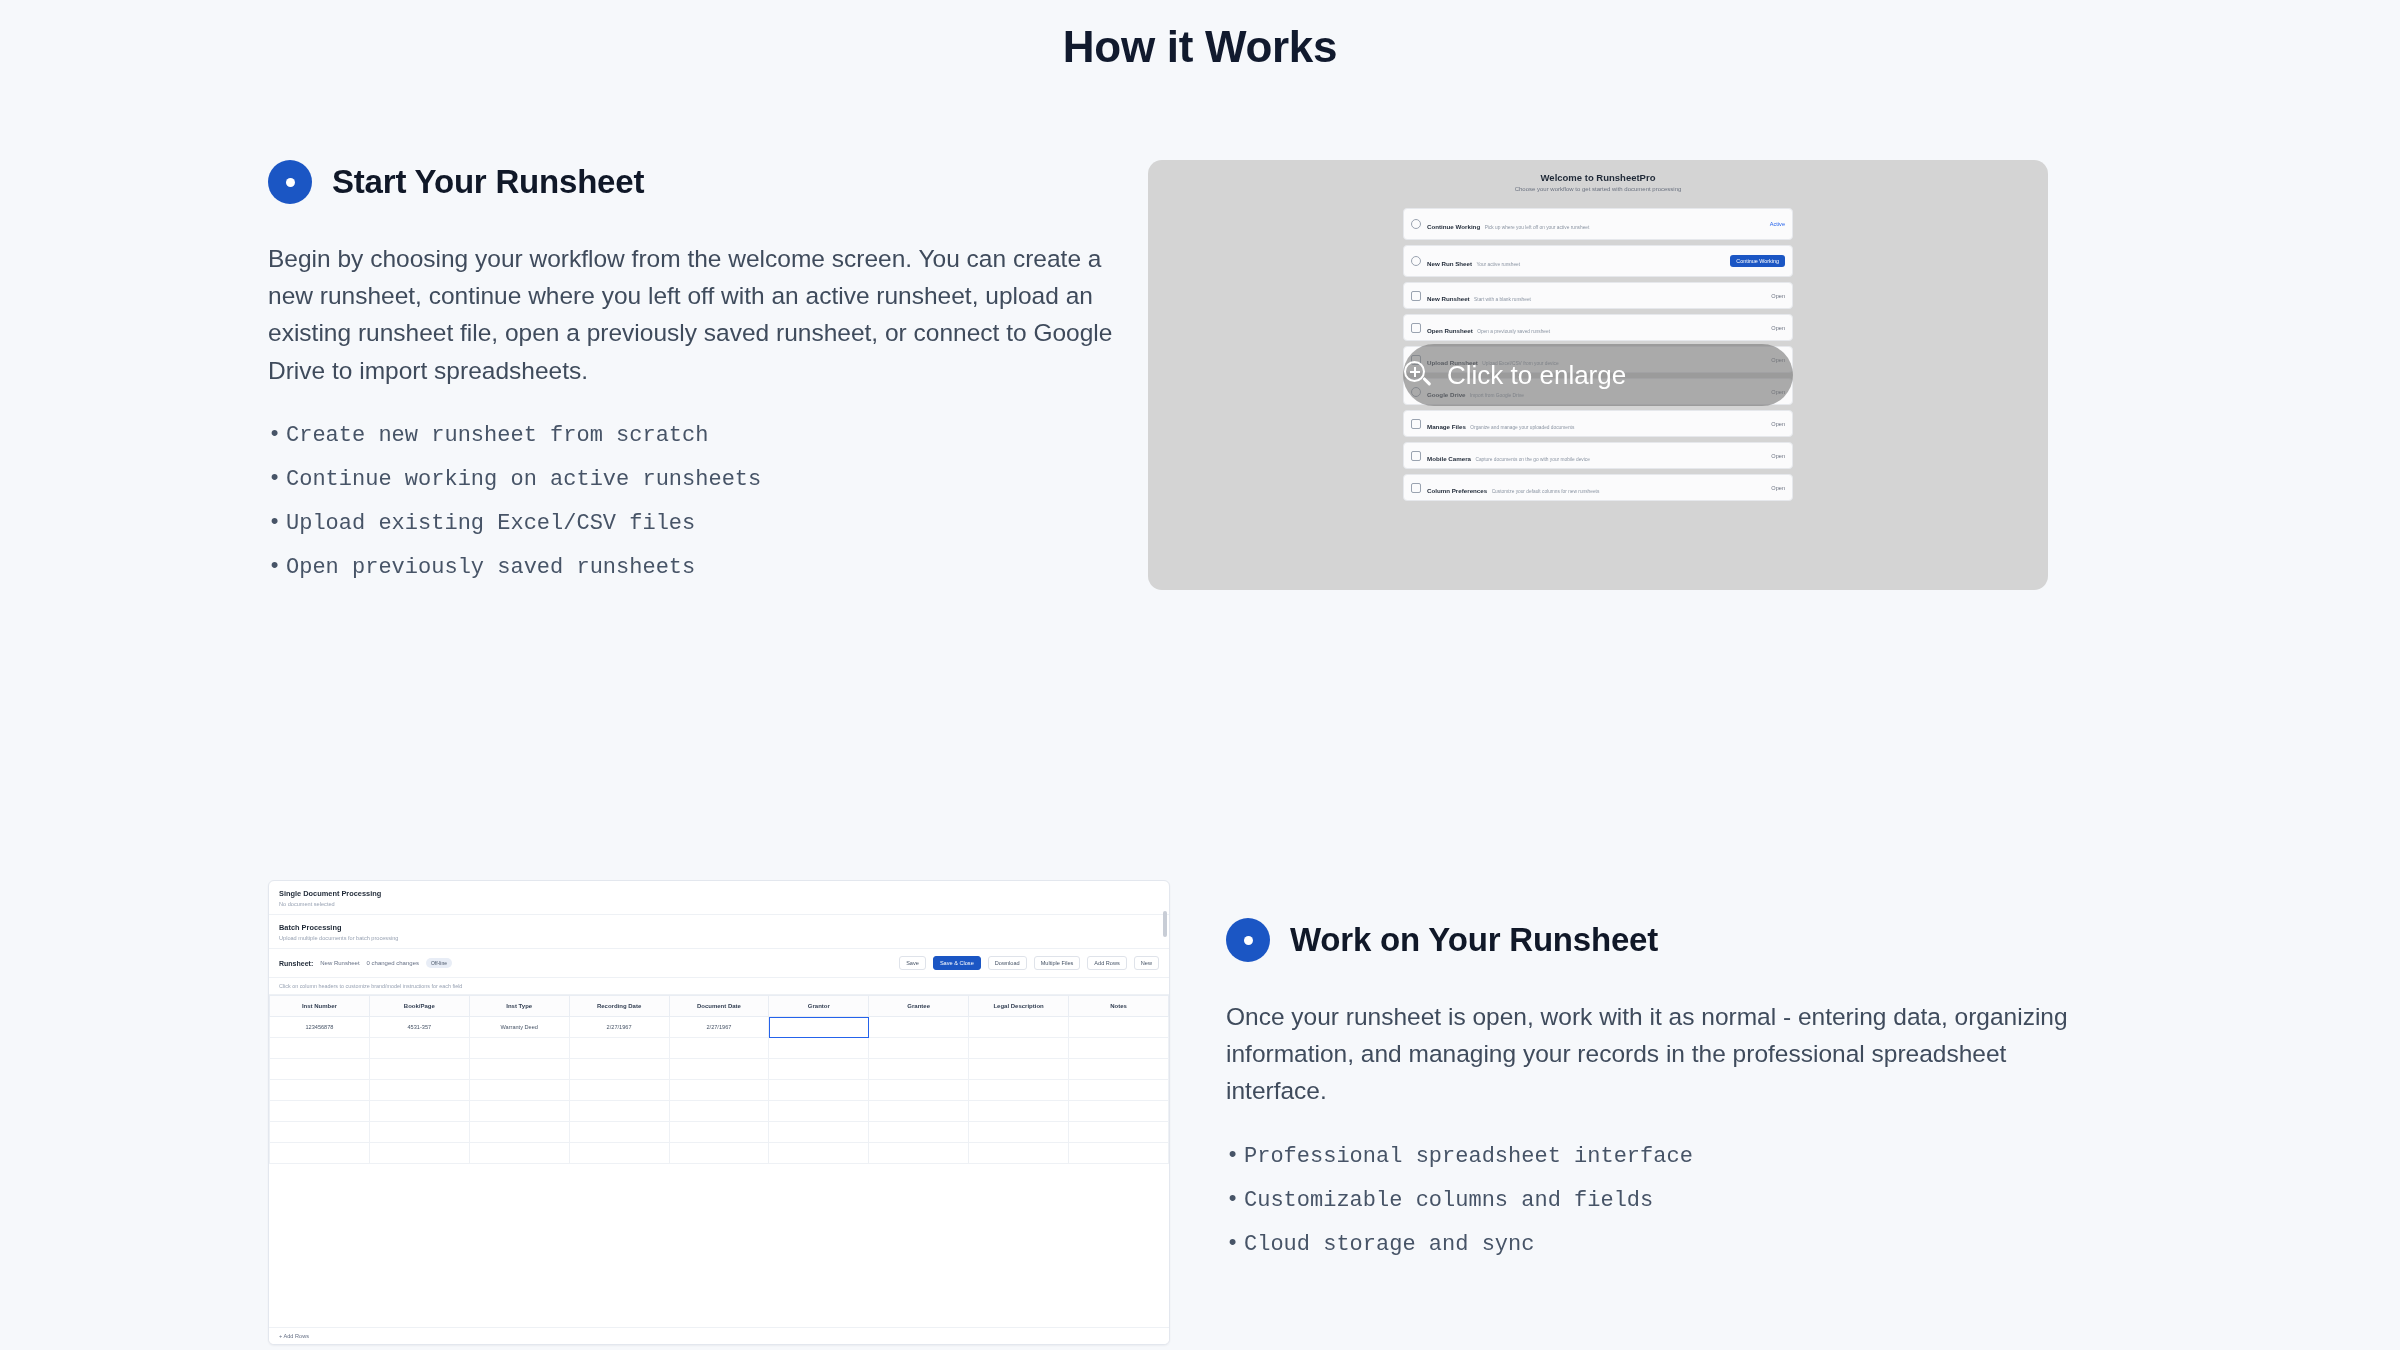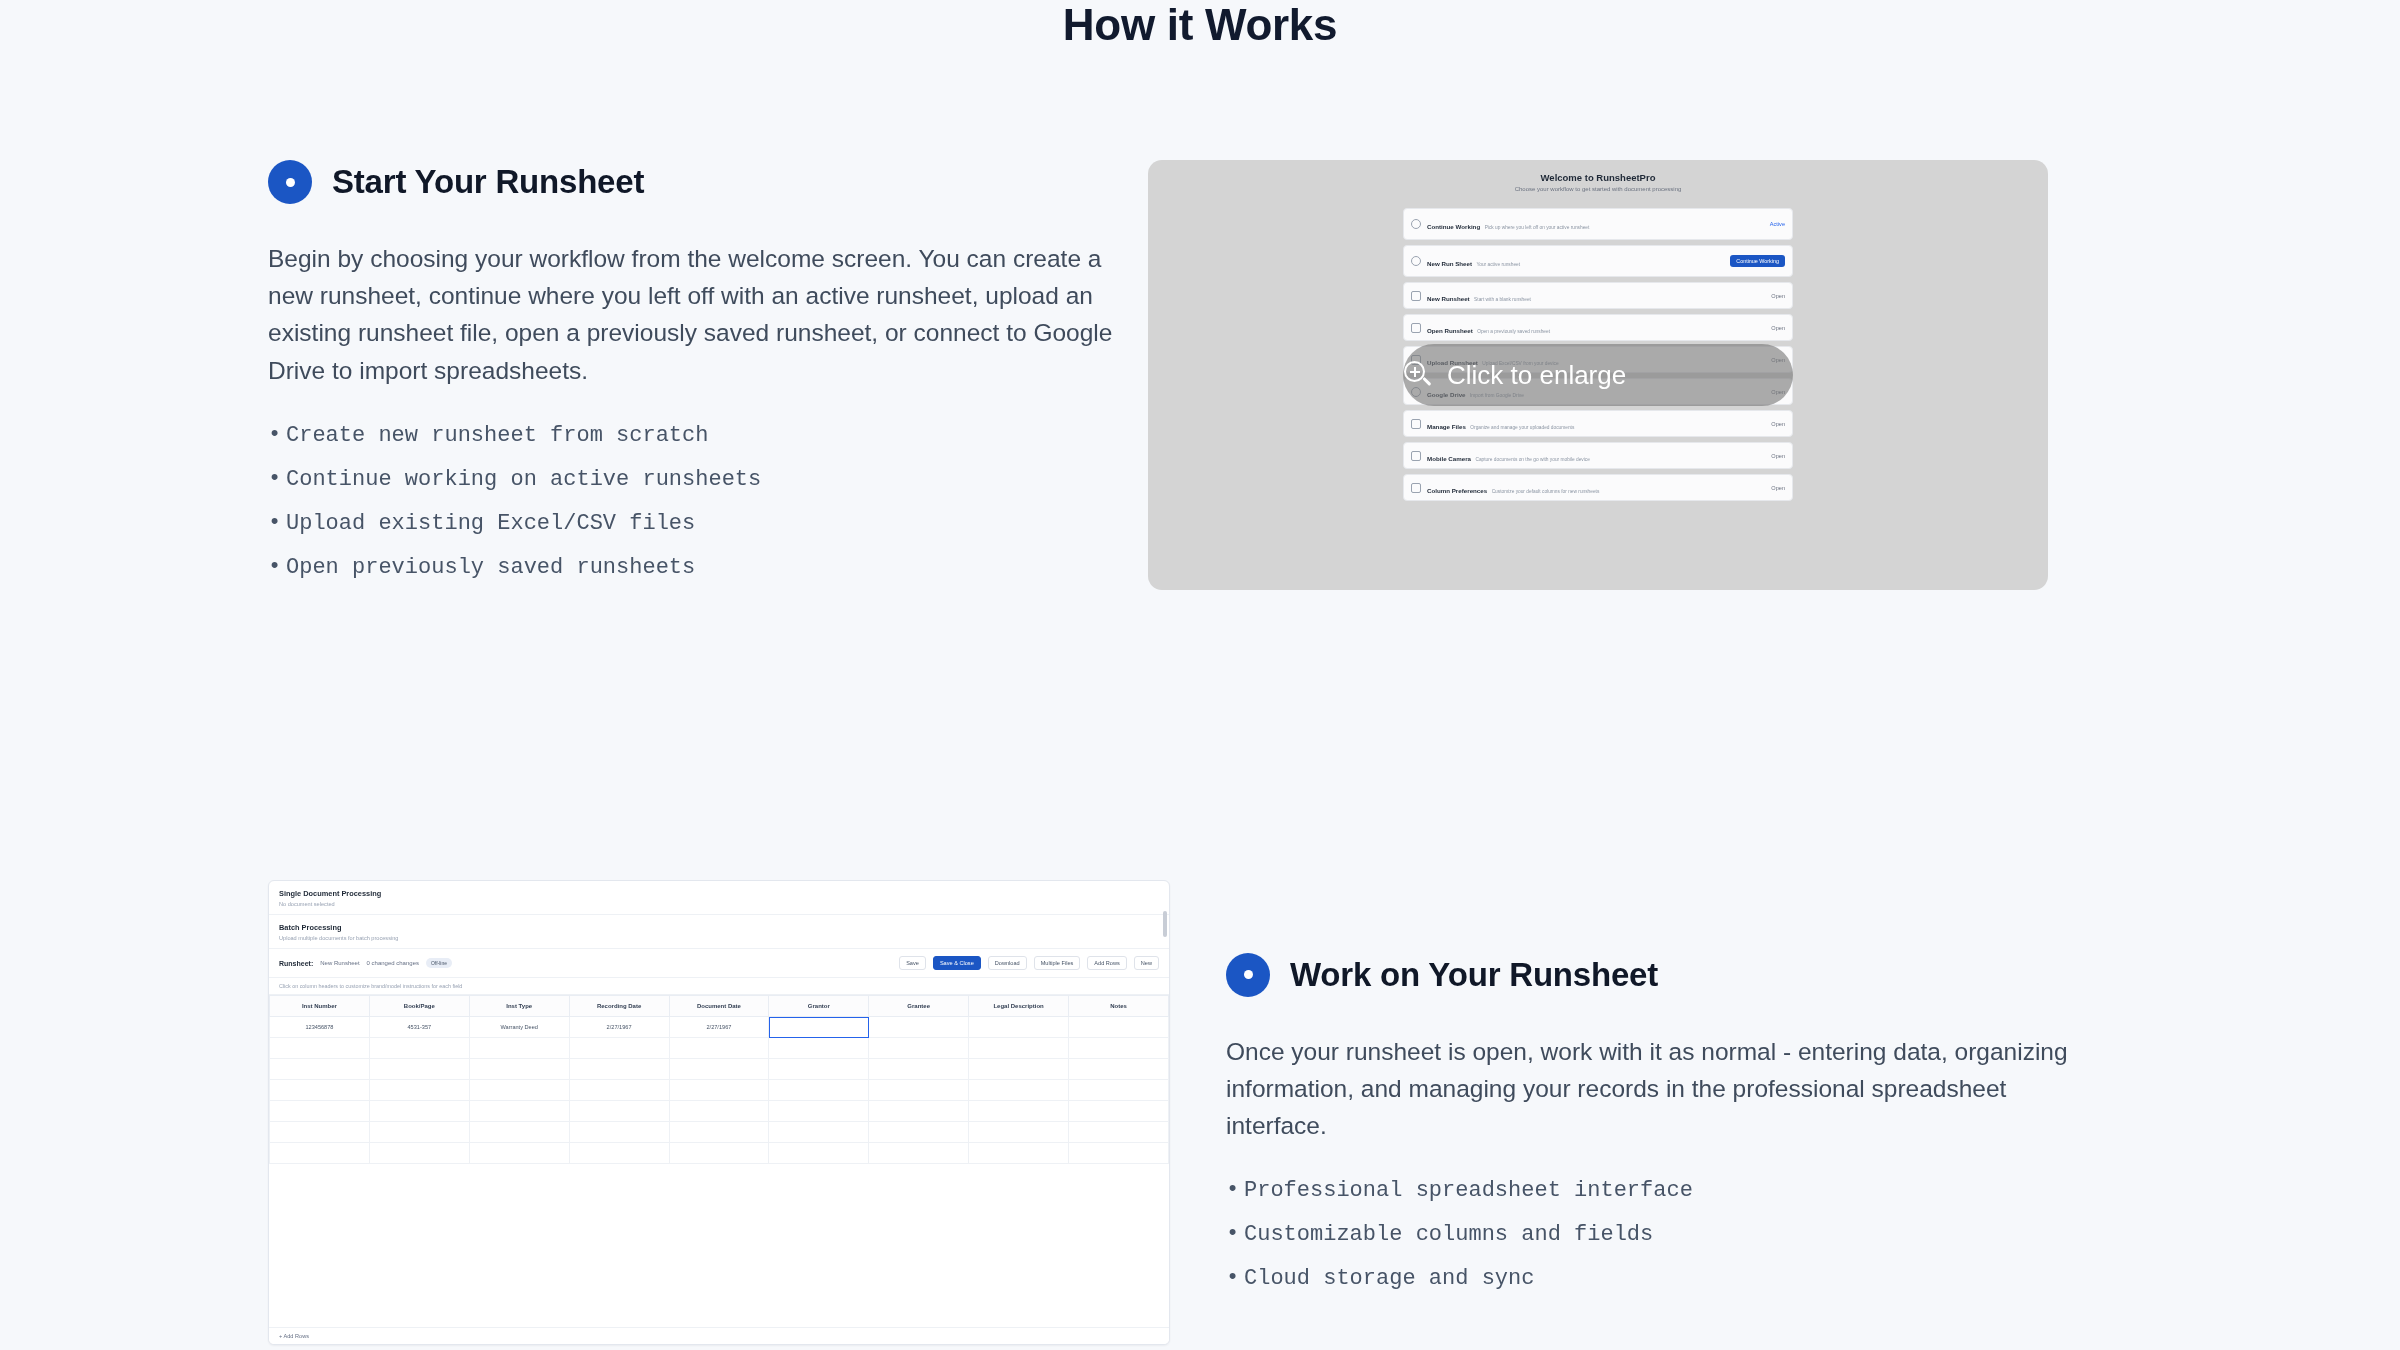--- a/index.html
+++ b/index.html
@@ -15,20 +15,21 @@
   .page {
     position: relative;
     width: 2400px;
     height: 1350px;
   }
   .page-title {
     text-align: center;
     font-size: 44px;
     font-weight: bold;
     color: #111a2e;
+    padding-top: 22px;
     letter-spacing: -0.3px;
   }
 
   
   .sec1 {
     position: absolute;
     left: 268px;
     top: 160px;
     width: 1860px;
     display: flex;
@@ -187,21 +188,21 @@
   .mag .plus-v { left: 10.5px; top: 6.6px; width: 2px; height: 10px; }
 
   
   .sec2 {
     position: absolute;
     left: 268px;
     top: 880px;
     width: 1860px;
     display: flex;
     gap: 56px;
-    align-items: center;
+    align-items: flex-start;
   }
   .sec2-right { width: 900px; padding-top: 38px; }
 
   
   .shot2 {
     width: 902px;
     height: 465px;
     background: #ffffff;
     border: 1px solid #e3e7ee;
     border-radius: 6px;

